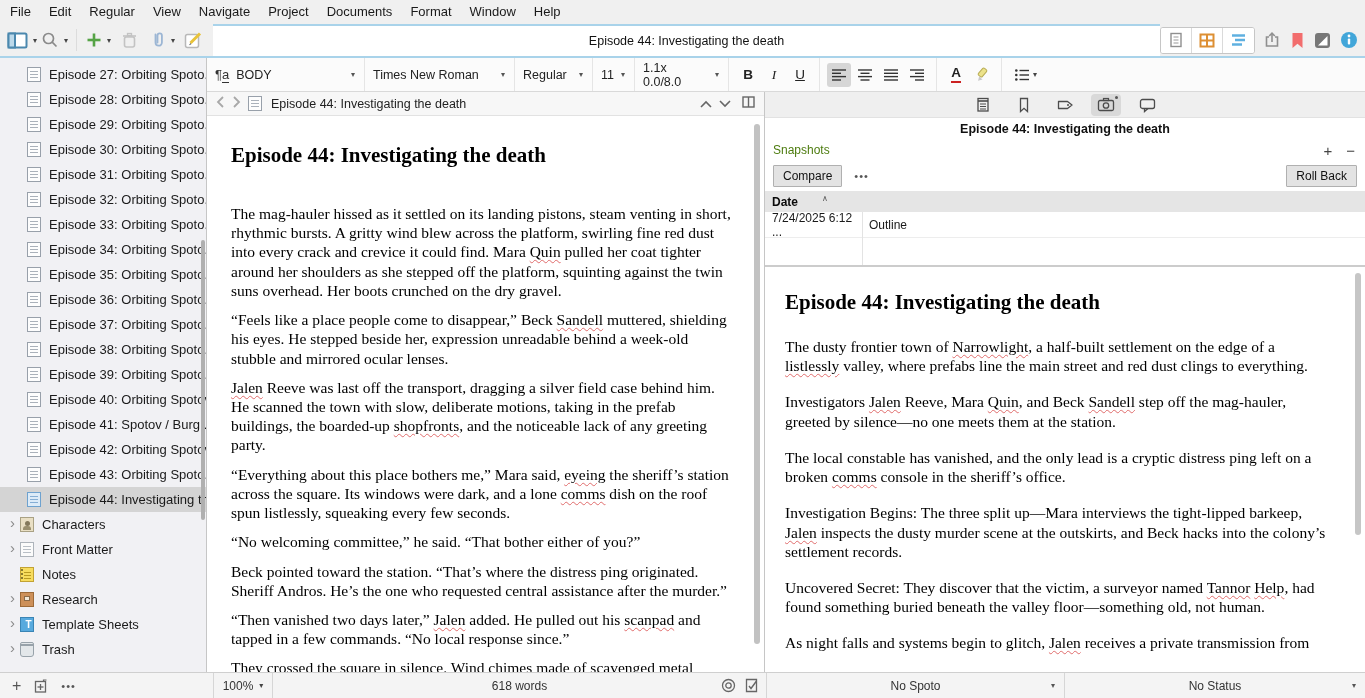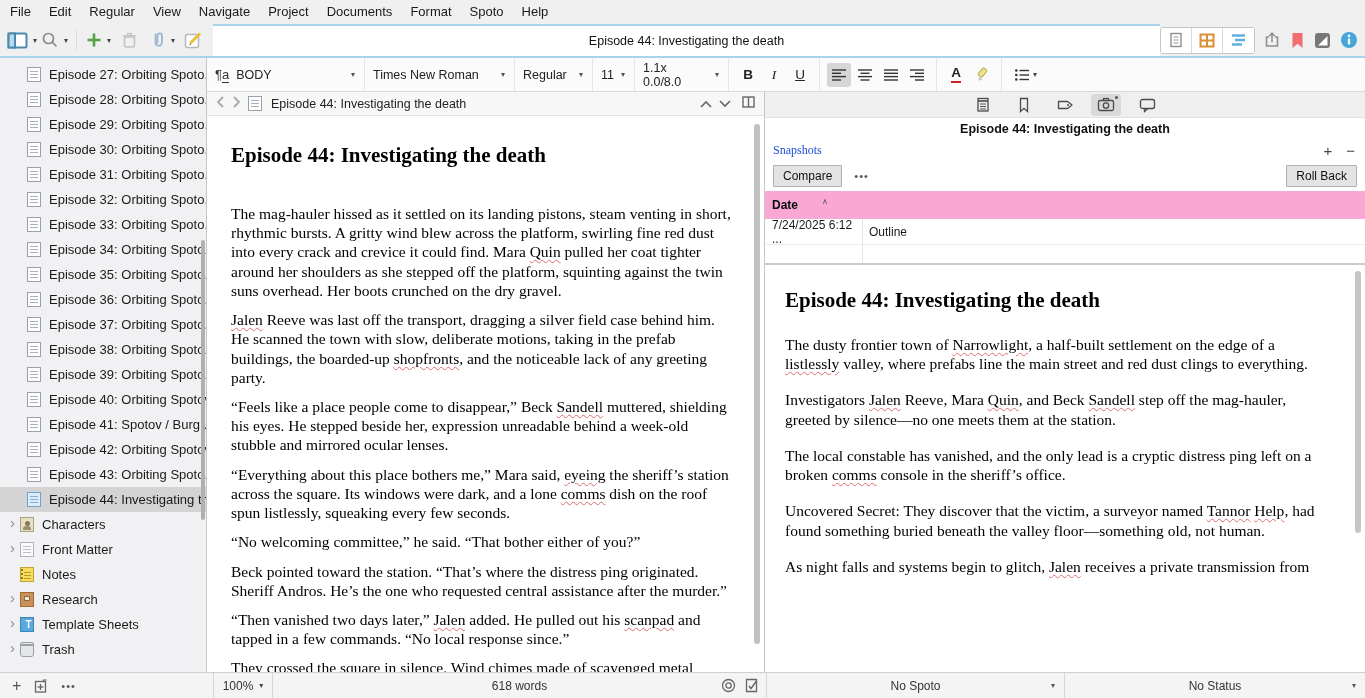--- a/index.html
+++ b/index.html
@@ -86,32 +86,32 @@
   .sp { text-decoration:underline; text-decoration-style:wavy; text-decoration-color:#e06c6c; text-decoration-thickness:1px; text-underline-offset:2px; }
 
   
   .inspector { flex:1; display:flex; flex-direction:column; background:#fff; min-width:0; min-height:0; }
   .insp-tabs { height:26px; flex:none; background:#efefef; border-bottom:1px solid #e2e2e2; display:flex; align-items:center; justify-content:center; gap:11px; }
   .itab { width:30px; height:22px; display:flex; align-items:center; justify-content:center; border-radius:4px; position:relative; }
   .itab.active { background:#d9d9d9; }
   .itab.active::after { content:""; position:absolute; top:2px; right:3px; width:3px; height:3px; border-radius:50%; background:#555; }
   .insp-title { height:21px; flex:none; display:flex; align-items:center; justify-content:center; font-size:12.5px; font-weight:600; color:#111; }
   .snap-head { height:22px; flex:none; display:flex; align-items:center; padding:0 10px 0 8px; }
-  .snap-head .lbl { font-size:12px; color:#1d4ed8;font-family:Liberation Serif, serif; }
+  .snap-head .lbl { font-size:12px; color:#4d7c0f; }
   .snap-pm { margin-left:auto; display:flex; gap:14px; font-size:15px; color:#444; }
   .snap-pm span { line-height:1; }
   .snap-actions { height:30px; flex:none; display:flex; align-items:center; padding:0 8px; gap:12px; }
   .btn { background:#e3e3e3; border:1px solid #b0b0b0; font-size:12px; color:#111; padding:3px 9px; border-radius:1px; font-family:"Liberation Sans", sans-serif; }
   .dots { color:#555; font-size:11px; letter-spacing:1px; }
   .rollback { margin-left:auto; }
-  .snap-thead { height:28px; flex:none; background:#f9a8d4; display:flex; align-items:center; font-size:12px; font-weight:bold; color:#0a0a0a; }
+  .snap-thead { height:21px; flex:none; background:#e5e5e5; display:flex; align-items:center; font-size:12px; font-weight:bold; color:#0a0a0a; }
   .col-date { width:97px; padding-left:7px; flex:none; }
   .col-title { flex:1; padding-left:7px; border-left:1px solid #9cbcd4; align-self:stretch; display:flex; align-items:center; }
   .sort-caret { display:inline-block; transform:translateY(-5px); font-size:8px; color:#555; margin-left:24px; font-weight:normal; }
-  .snap-rows { height:44px; flex:none; position:relative; font-size:12px; }
+  .snap-rows { height:53px; flex:none; position:relative; font-size:12px; }
   .snap-rows::before { content:""; position:absolute; left:97px; top:0; bottom:0; width:1px; background:#e3e3e3; }
   .snap-row { height:26px; display:flex; align-items:center; border-bottom:1px solid #ededed; }
   .snap-row .col-title { border-left:none; }
   .snap-divider { height:2px; flex:none; background:#cccccc; }
   .preview { flex:1; position:relative; overflow:hidden; padding:12px 34px 0 20px; font-family:"Liberation Serif", serif; font-size:15.5px; line-height:1.24; color:#000; }
   .preview h2 { font-size:21px; font-weight:bold; margin:10px 0 22px 0; font-family:"Liberation Serif", serif; }
   .preview p { margin:0 0 17px 0; }
   .pv-thumb { position:absolute; right:4px; top:6px; width:6px; height:262px; background:#c6c6c6; border-radius:3px; }
 
   
@@ -134,21 +134,21 @@
 
   <div class="menubar" id="menubar">
       <span class="menu-item">File</span>
       <span class="menu-item">Edit</span>
       <span class="menu-item">Regular</span>
       <span class="menu-item">View</span>
       <span class="menu-item">Navigate</span>
       <span class="menu-item">Project</span>
       <span class="menu-item">Documents</span>
       <span class="menu-item">Format</span>
-      <span class="menu-item">Spoto</span>
+      <span class="menu-item">Window</span>
       <span class="menu-item">Help</span>
     </div>
 
   <div class="toolbar">
     <div class="tb-left">
       <span class="tbtn">
         <svg width="21" height="17" viewBox="0 0 21 17">
             <rect x="1.5" y="1.5" width="18" height="14" rx="1.5" fill="#fff" stroke="#4b88ae" stroke-width="2"></rect>
             <rect x="1.5" y="1.5" width="6.5" height="14" fill="#bcd9ea" stroke="#4b88ae" stroke-width="2"></rect>
           </svg>
@@ -485,22 +485,22 @@
               <svg width="13" height="12" viewBox="0 0 13 12">
                   <rect x="1" y="1" width="11" height="10" fill="none" stroke="#666" stroke-width="1.4"></rect>
                   <line x1="6.5" y1="1" x2="6.5" y2="11" stroke="#666" stroke-width="1.4"></line>
                 </svg>
             </span>
           </div>
           <div class="editor-body">
             <h1>Episode 44: Investigating the death</h1>
             <div id="editor-paragraphs">
                 <p>The mag-hauler hissed as it settled on its landing pistons, steam venting in short, rhythmic bursts. A gritty wind blew across the platform, swirling fine red dust into every crack and crevice it could find. Mara <span class="sp">Quin</span> pulled her coat tighter around her shoulders as she stepped off the platform, squinting against the twin suns overhead. Her boots crunched on the dry gravel.</p>
+                <p>“Feels like a place people come to disappear,” Beck <span class="sp">Sandell</span> muttered, shielding his eyes. He stepped beside her, expression unreadable behind a week-old stubble and mirrored ocular lenses.</p>
                 <p><span class="sp">Jalen</span> Reeve was last off the transport, dragging a silver field case behind him. He scanned the town with slow, deliberate motions, taking in the prefab buildings, the boarded-up <span class="sp">shopfronts</span>, and the noticeable lack of any greeting party.</p>
-                <p>“Feels like a place people come to disappear,” Beck <span class="sp">Sandell</span> muttered, shielding his eyes. He stepped beside her, expression unreadable behind a week-old stubble and mirrored ocular lenses.</p>
                 <p>“Everything about this place bothers me,” Mara said, <span class="sp">eyeing</span> the sheriff’s station across the square. Its windows were dark, and a lone <span class="sp">comms</span> dish on the roof spun listlessly, squeaking every few seconds.</p>
                 <p>“No welcoming committee,” he said. “That bother either of you?”</p>
                 <p>Beck pointed toward the station. “That’s where the distress ping originated. Sheriff Andros. He’s the one who requested central assistance after the murder.”</p>
                 <p>“Then vanished two days later,” <span class="sp">Jalen</span> added. He pulled out his <span class="sp">scanpad</span> and tapped in a few commands. “No local response since.”</p>
                 <p>They crossed the square in silence. Wind chimes made of scavenged metal clanged softly on a nearby porch. A woman across the street peeked through a</p>
               </div>
             <div class="ed-thumb"></div>
           </div>
         </div>
 
@@ -562,20 +562,21 @@
                 <span class="col-title">Outline</span>
               </div>
             </div>
           <div class="snap-divider"></div>
           <div class="preview">
             <h2>Episode 44: Investigating the death</h2>
             <div id="preview-paragraphs">
                 <p>The dusty frontier town of <span class="sp">Narrowlight</span>, a half-built settlement on the edge of a <span class="sp">listlessly</span> valley, where prefabs line the main street and red dust clings to everything.</p>
                 <p>Investigators <span class="sp">Jalen</span> Reeve, Mara <span class="sp">Quin</span>, and Beck <span class="sp">Sandell</span> step off the mag-hauler, greeted by silence—no one meets them at the station.</p>
                 <p>The local constable has vanished, and the only lead is a cryptic distress ping left on a broken <span class="sp">comms</span> console in the sheriff’s office.</p>
+                <p>Investigation Begins: The three split up—Mara interviews the tight-lipped barkeep, <span class="sp">Jalen</span> inspects the dusty murder scene at the outskirts, and Beck hacks into the colony’s settlement records.</p>
                 <p>Uncovered Secret: They discover that the victim, a surveyor named <span class="sp">Tannor</span> <span class="sp">Help</span>, had found something buried beneath the valley floor—something old, not human.</p>
                 <p>As night falls and systems begin to glitch, <span class="sp">Jalen</span> receives a private transmission from</p>
               </div>
             <div class="pv-thumb"></div>
           </div>
         </div>
       </div>
     </div>
   </div>
 

